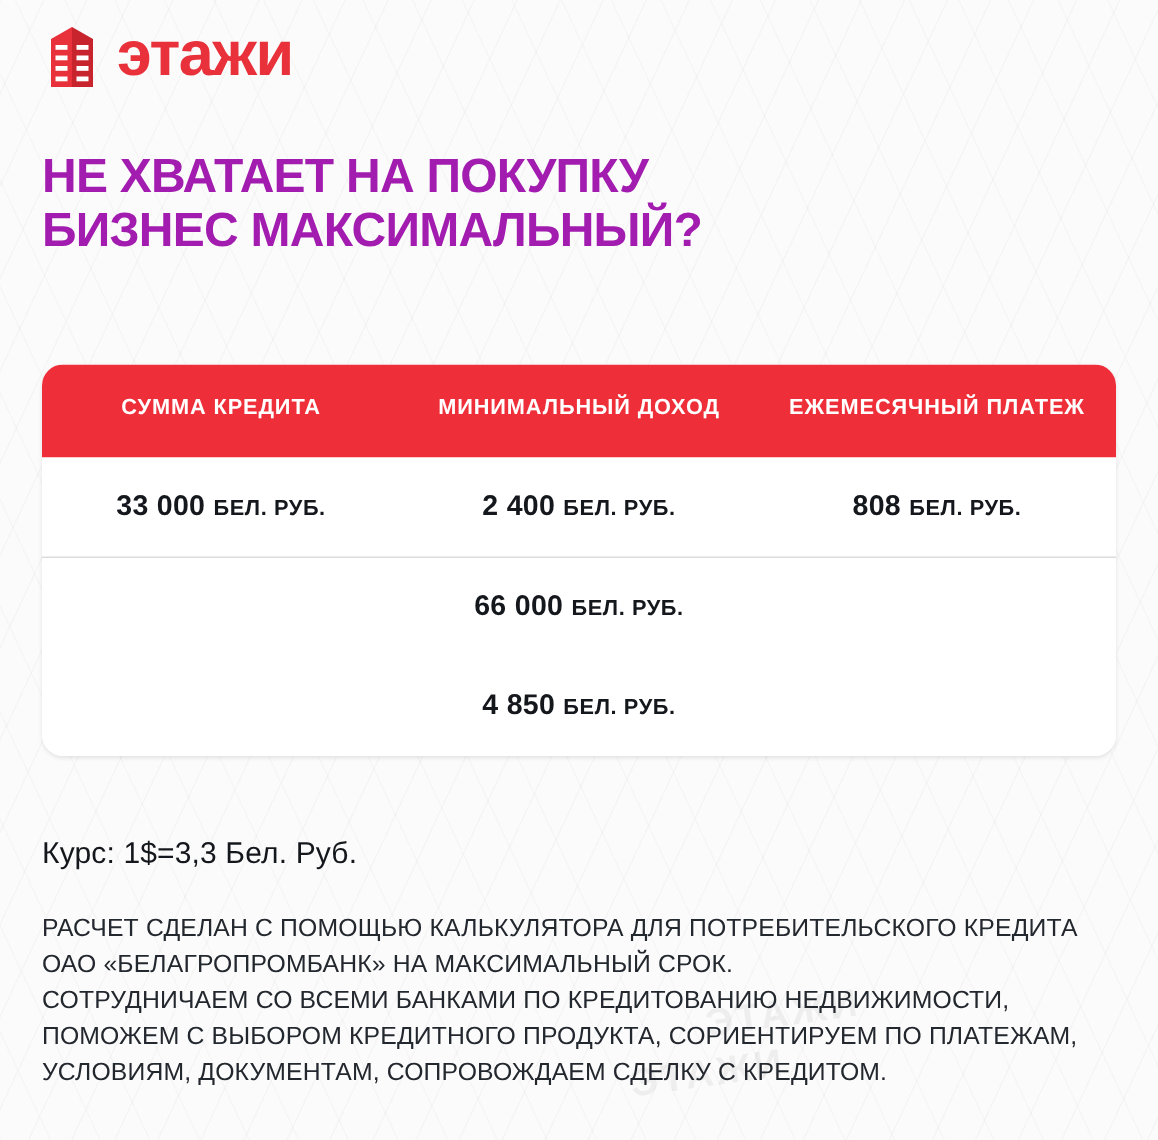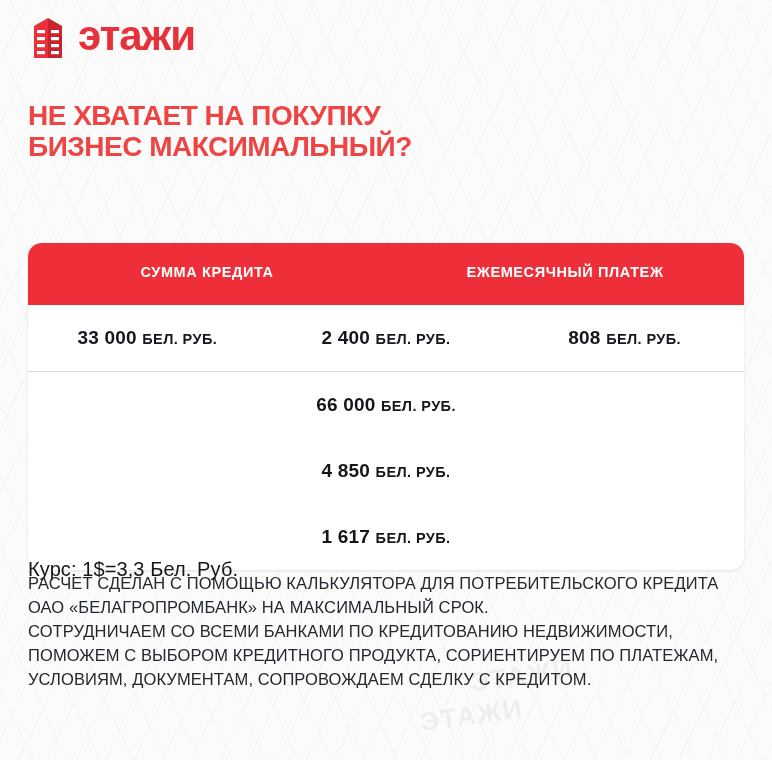--- a/index.html
+++ b/index.html
@@ -60,22 +60,22 @@
     letter-spacing: -1px;
     line-height: 1;
   }
 
   
   .headline {
     position: absolute;
     left: 28px;
     top: 100px;
     width: 716px;
-    color: #ef4444;
-    font-size: 28px;
+    color: #a21caf;
+    font-size: 32px;
     font-weight: 700;
     line-height: 1.12;
     letter-spacing: -0.5px;
   }
   .headline .line2 { display: block; }
 
   
   .table {
     position: absolute;
     left: 28px;
@@ -131,21 +131,21 @@
     font-size: 20px;
     font-weight: 400;
     color: #14171c;
     letter-spacing: 0.1px;
   }
 
   
   .disclaimer {
     position: absolute;
     left: 28px;
-    top: 572px;
+    top: 608px;
     width: 716px;
     color: #23272e;
     font-size: 16.5px;
     line-height: 1.45;
     letter-spacing: 0.1px;
     text-transform: uppercase;
   }
   .disclaimer p { margin: 0; }
 </style>
 </head>
@@ -176,20 +176,21 @@
   </div>
 
   <h1 class="headline">
     <span>НЕ ХВАТАЕТ НА ПОКУПКУ</span>
     <span class="line2">БИЗНЕС МАКСИМАЛЬНЫЙ?</span>
   </h1>
 
   <div class="table">
     <div class="thead">
       <div class="th">СУММА КРЕДИТА</div>
+      <div class="th">МИНИМАЛЬНЫЙ ДОХОД</div>
       <div class="th">ЕЖЕМЕСЯЧНЫЙ ПЛАТЕЖ</div>
     </div>
 
 
     <div class="trow">
       <div class="td">
         <span>33 000</span>
         <span class="unit">БЕЛ. РУБ.</span>
       </div>
       <div class="td">
@@ -203,24 +204,20 @@
     </div>
 
 
     <div class="trow">
       <div class="td">
         <span>66 000</span>
         <span class="unit">БЕЛ. РУБ.</span>
       </div>
       <div class="td">
         <span>4 850</span>
-        <span class="unit">БЕЛ. РУБ.</span>
-      </div>
-      <div class="td">
-        <span>1 617</span>
         <span class="unit">БЕЛ. РУБ.</span>
       </div>
     </div>
   </div>
 
   <div class="rate">Курс: 1$=3,3 Бел. Руб.</div>
 
   <div class="disclaimer">
     <p>РАСЧЕТ СДЕЛАН С ПОМОЩЬЮ КАЛЬКУЛЯТОРА ДЛЯ ПОТРЕБИТЕЛЬСКОГО КРЕДИТА</p>
     <p>ОАО «БЕЛАГРОПРОМБАНК» НА МАКСИМАЛЬНЫЙ СРОК.</p>

